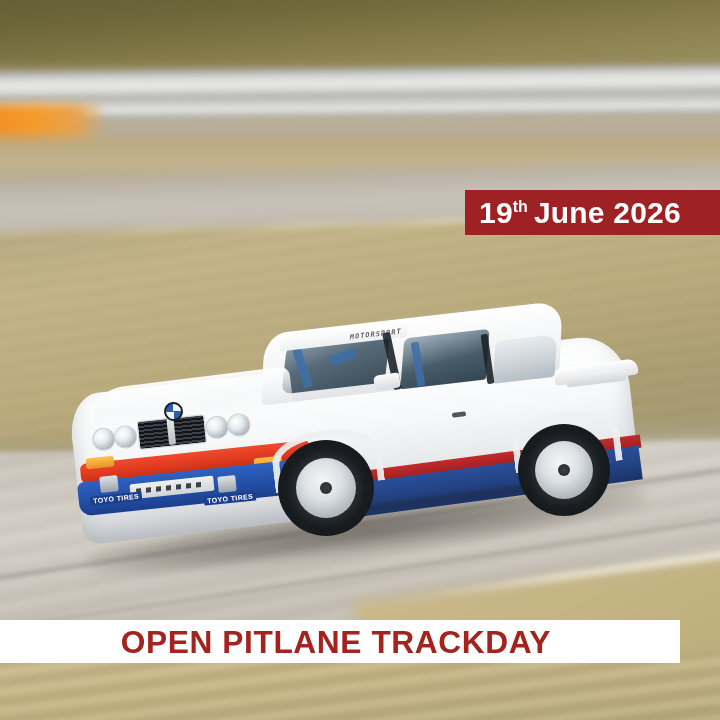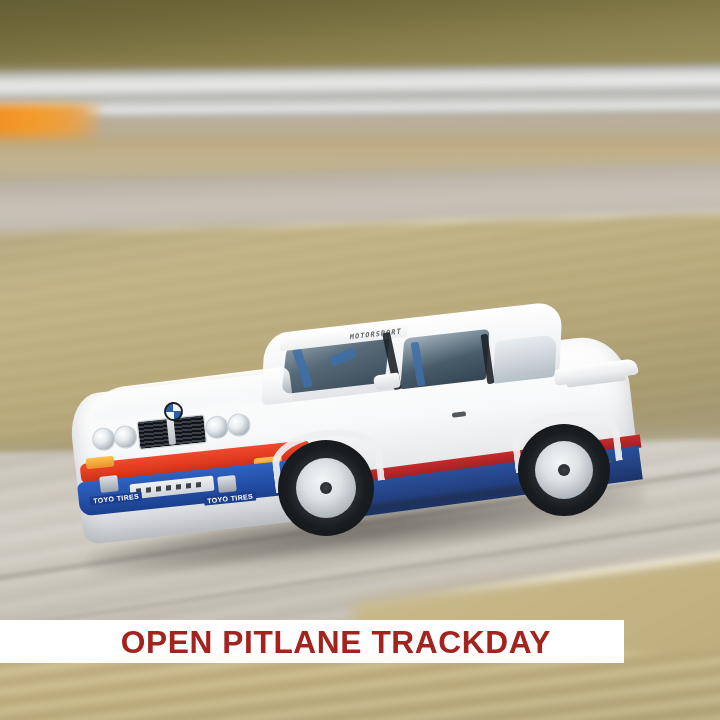--- a/index.html
+++ b/index.html
@@ -621,21 +621,21 @@
     font-weight: 700;
     letter-spacing: 0;
   }
   .date-badge .sep { display: inline-block; width: 6px; }
 
   
   .bottom-banner {
     position: absolute;
     left: 0;
     top: 620px;
-    width: 624px;
+    width: 680px;
     height: 43px;
     background: #ffffff;
     display: flex;
     align-items: center;
   }
   .bottom-banner .bottom-text {
     font-family: "Liberation Sans", sans-serif;
     font-size: 32px;
     line-height: 1;
     font-weight: 700;
@@ -736,18 +736,23 @@
         <div class="rim rim-f">
           <div class="hub"></div>
         </div>
       </div>
 
       <div class="car-blur"></div>
     </div>
   </div>
 
 
+  <div class="date-badge">
+    <div class="date-text">
+      <span>19</span><span class="ord">th</span><span class="sep"></span><span>June 2026</span>
+    </div>
+  </div>
 
   <div class="bottom-banner">
     <div class="bottom-text">OPEN PITLANE TRACKDAY</div>
   </div>
 
 </div>
 
 </body></html>

